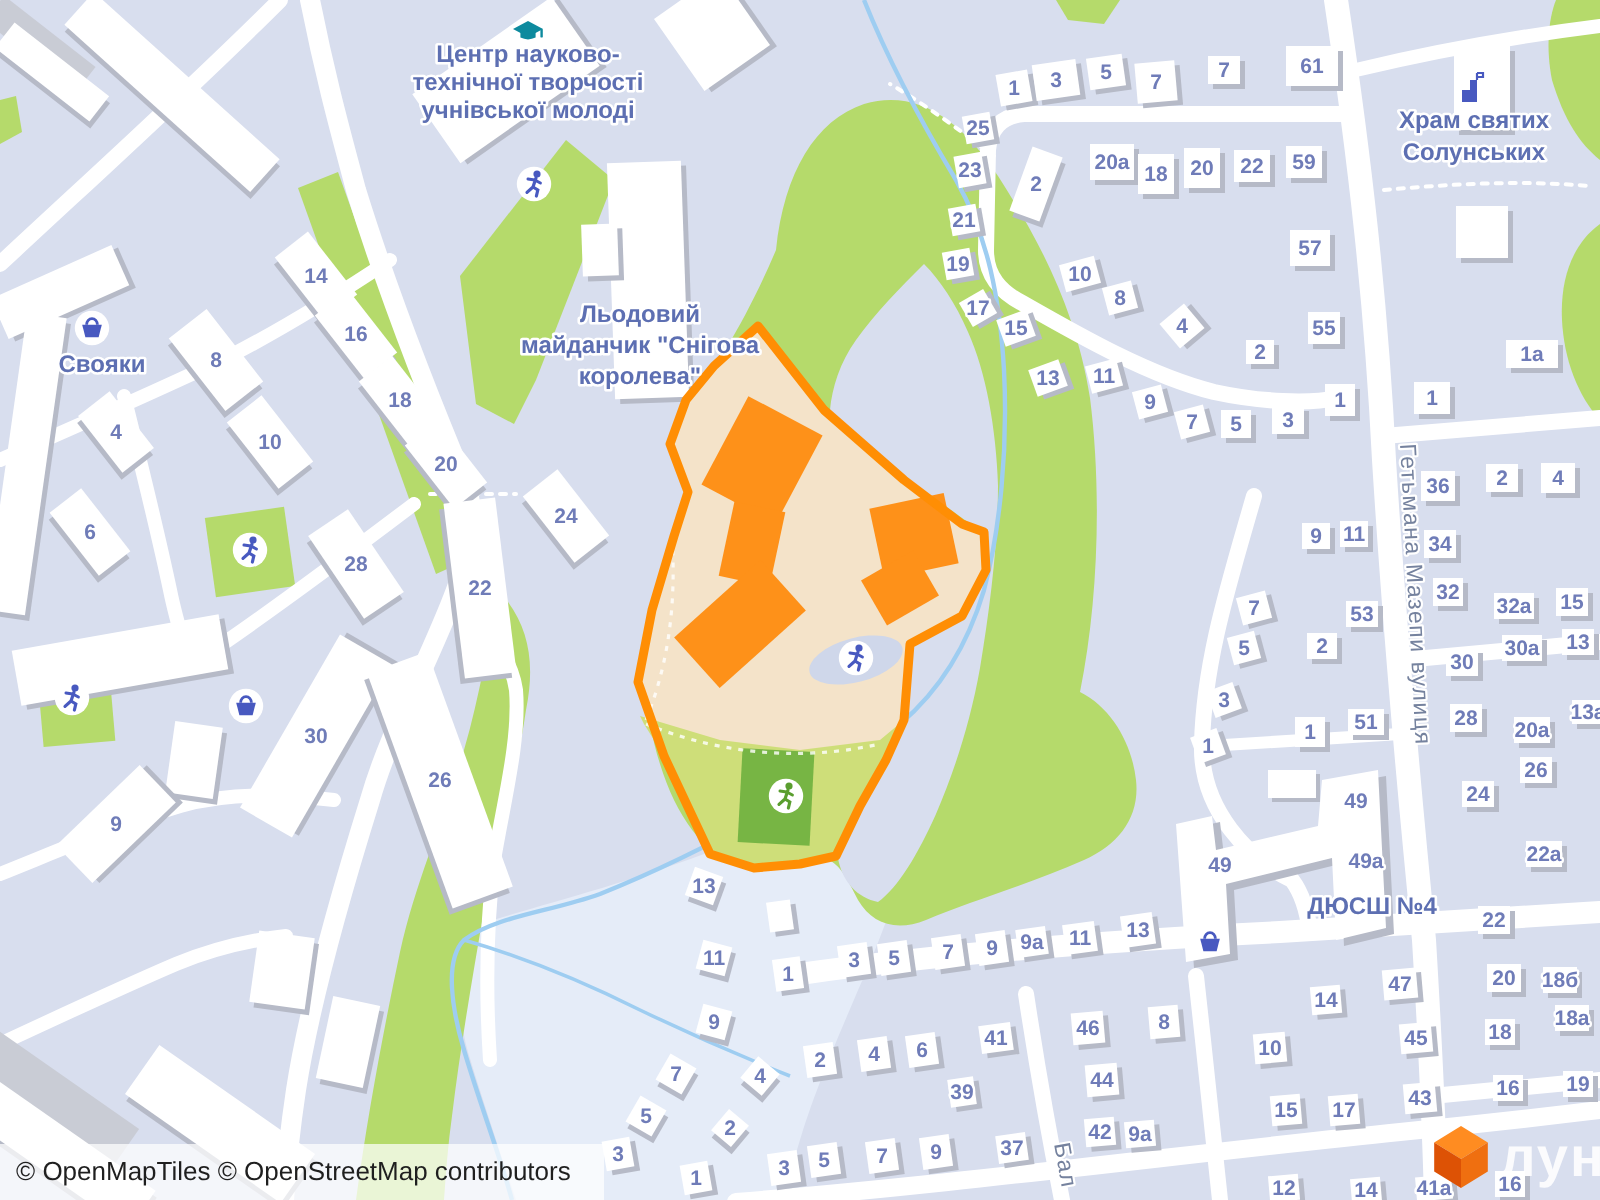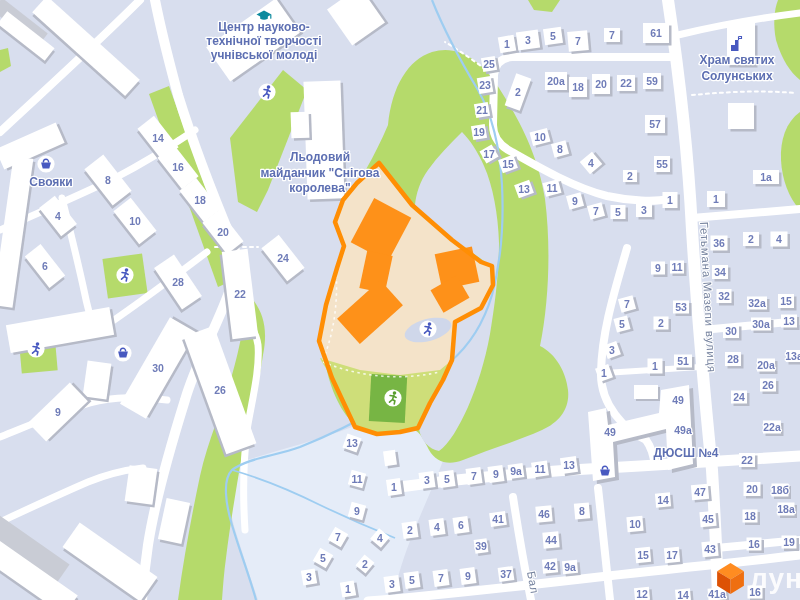--- a/index.html
+++ b/index.html
@@ -854,20 +854,21 @@
         <text x="320" y="192" class="poi">королева"</text>
         <text x="51" y="186" class="poi">Свояки</text>
         <text x="737" y="64" class="poi">Храм святих</text>
         <text x="737" y="80" class="poi">Солунських</text>
         <text x="686" y="457" class="poi">ДЮСШ №4</text>
         <text transform="translate(700,222) rotate(87)" class="street">Гетьмана Мазепи вулиця</text>
         <text transform="translate(527,572) rotate(80)" class="street">Бал</text>
       </g>
 </svg>
 
+<div class="attribution"><span>© OpenMapTiles © OpenStreetMap contributors</span></div>
 
 <div class="logo">
   <svg width="29" height="33" viewBox="0 0 28 32">
     <polygon points="14,1 27,9 14,17 1,9" style="fill:var(--logo-top)"></polygon>
     <polygon points="1,9 14,17 14,31 1,23" style="fill:var(--logo-left)"></polygon>
     <polygon points="27,9 14,17 14,31 27,23" style="fill:var(--logo-right)"></polygon>
   </svg>
   <span class="logo-text">лун</span>
 </div>
 </div>

